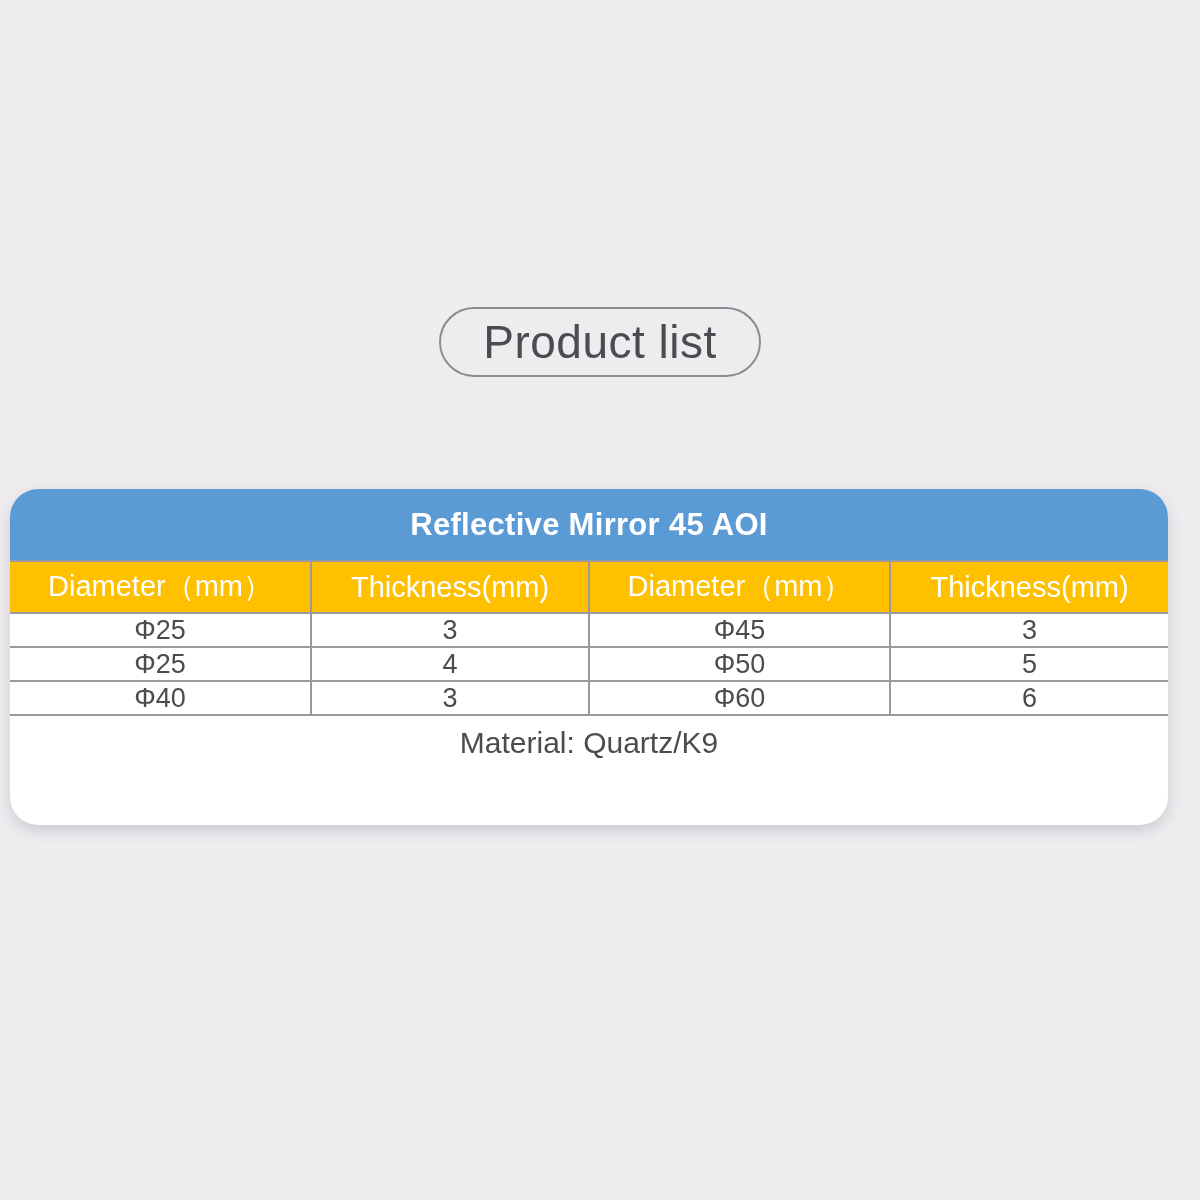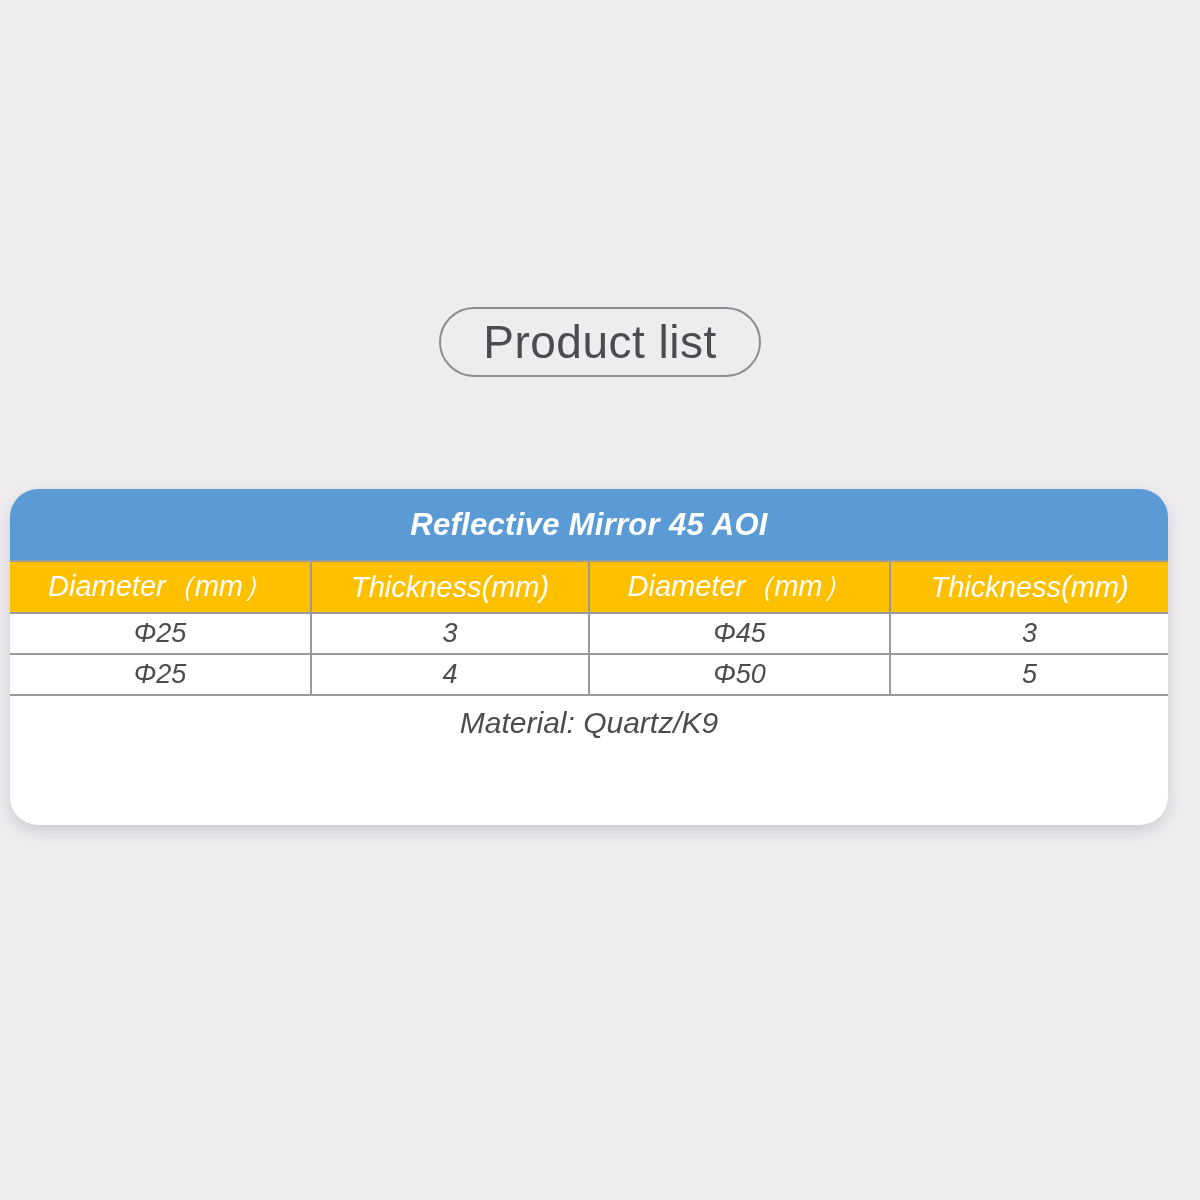--- a/index.html
+++ b/index.html
@@ -47,21 +47,20 @@
   .card {
     position: absolute;
     left: 10px;
     top: 489px;
     width: 1158px;
     height: 336px;
     background: #ffffff;
     border-radius: 28px;
     overflow: hidden;
     box-shadow: 0 6px 14px rgba(90, 90, 105, 0.22);
-    font-style: italic;
   }
 
   .card-header {
     height: 73px;
     background: #5b9bd5;
     display: flex;
     align-items: center;
     justify-content: center;
     border-bottom: 2px solid #9a9a9e;
     box-sizing: border-box;
@@ -97,21 +96,21 @@
     border-right: 2px solid #9a9a9e;
     border-bottom: 2px solid #9a9a9e;
   }
   .spec-table thead th.last-col { border-right: none; }
   .spec-table thead th.mid-gap {
     border-right: 2px solid #9a9a9e;
     box-shadow: 9px 0 0 -7px #9a9a9e;
   }
 
   .spec-table tbody td {
-    height: 41px;
+    height: 34px;
     background: #ffffff;
     color: #4b4b50;
     font-size: 27px;
     border-right: 2px solid #9a9a9e;
     border-bottom: 2px solid #9a9a9e;
   }
   .spec-table tbody td.last-col { border-right: none; }
   .spec-table tbody td.mid-gap {
     border-right: 2px solid #9a9a9e;
     box-shadow: 9px 0 0 -7px #9a9a9e;
@@ -163,20 +162,26 @@
         <td class="mid-gap">3</td>
         <td>Φ45</td>
         <td class="last-col">3</td>
       </tr>
       <tr>
         <td>Φ25</td>
         <td class="mid-gap">4</td>
         <td>Φ50</td>
         <td class="last-col">5</td>
       </tr>
+      <tr>
+        <td>Φ40</td>
+        <td class="mid-gap">3</td>
+        <td>Φ60</td>
+        <td class="last-col">6</td>
+      </tr>
     </tbody>
   </table>
 
   <div class="card-footer">
     <span>Material: Quartz/K9</span>
   </div>
 
 </div>
 
 </body></html>

